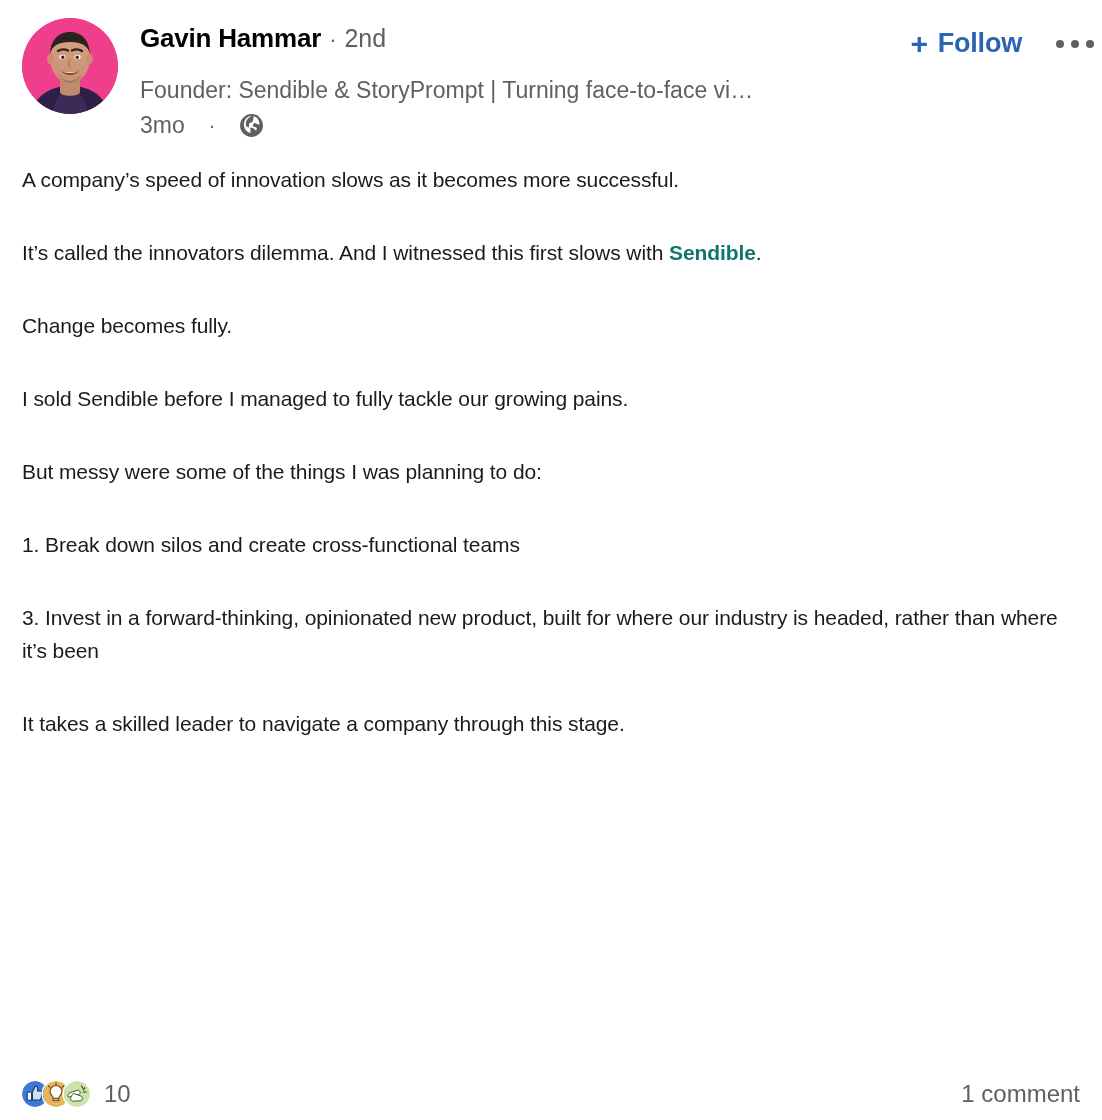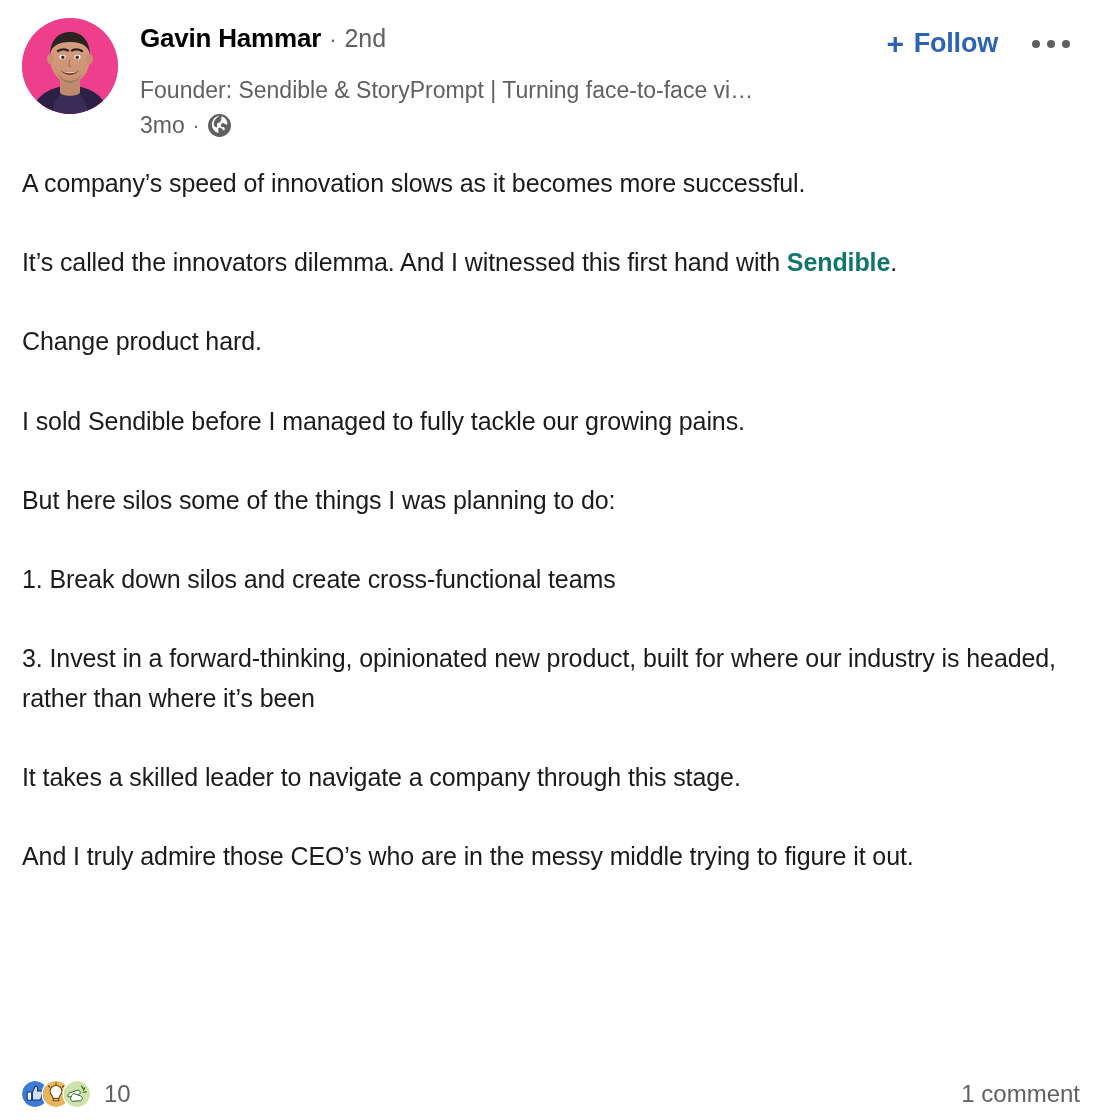--- a/index.html
+++ b/index.html
@@ -20,21 +20,21 @@
     width: 1102px;
     height: 1120px;
     box-sizing: border-box;
     background: #ffffff;
   }
 
   
   .post-header {
     display: flex;
     align-items: flex-start;
-    padding: 18px 24px 0 22px;
+    padding: 18px 0 0 22px;
     box-sizing: border-box;
   }
 
   .avatar {
     width: 96px;
     height: 96px;
     border-radius: 50%;
     flex: 0 0 96px;
     overflow: hidden;
     position: relative;
@@ -81,20 +81,21 @@
     text-overflow: ellipsis;
     max-width: 700px;
     line-height: 1.25;
   }
 
   .meta-line {
     display: flex;
     align-items: center;
     margin-top: 8px;
     line-height: 1.1;
+    gap: 16px;
   }
   .meta-time {
     font-size: 23px;
     color: #5f6061;
   }
   .meta-dot {
     color: #5f6061;
     font-size: 20px;
     margin: 0 8px;
   }
@@ -151,21 +152,21 @@
     background: #5f6061;
   }
 
   
   .post-body {
     padding: 0 22px;
     margin-top: 26px;
   }
   .post-body p {
     margin: 0 0 40px 0;
-    font-size: 25px;
+    font-size: 21px;
     line-height: 1.57;
     color: #1b1b1b;
     letter-spacing: -0.1px;
   }
   .post-body p:last-child { margin-bottom: 0; }
   .post-body a.mention {
     color: #0f766e;
     font-weight: 700;
     text-decoration: none;
   }
@@ -303,29 +304,28 @@
         <i></i>
         <i></i>
         <i></i>
       </button>
     </div>
   </div>
 
   <div class="post-body">
     <p>A company’s speed of innovation slows as it becomes more successful.</p>
 
-    <p><span>It’s called the innovators dilemma. And I witnessed this first hand with </span><a class="mention" href="#">Sendible</a><span>.</span></p>
-
-    <p>Change product hard.</p>
+    <p><span>It’s called the innovators dilemma. And I witnessed this first slows with </span><a class="mention" href="#">Sendible</a><span>.</span></p>
+
+    <p>Change becomes fully.</p>
     <p>I sold Sendible before I managed to fully tackle our growing pains.</p>
-    <p>But here silos some of the things I was planning to do:</p>
+    <p>But messy were some of the things I was planning to do:</p>
     <p>1. Break down silos and create cross-functional teams</p>
     <p>3. Invest in a forward-thinking, opinionated new product, built for where our industry is headed, rather than where it’s been</p>
     <p>It takes a skilled leader to navigate a company through this stage.</p>
-    <p>And I truly admire those CEO’s who are in the messy middle trying to figure it out.</p>
   </div>
 
   <div class="post-footer">
     <button class="reactions">
       <span class="reaction-icons">
         <svg class="r" viewBox="0 0 24 24">
           <circle cx="12" cy="12" r="12" fill="#3c7ad6"></circle>
           <path d="M9.6 10.4 L12 5.4 c.2 -.5 .8 -.8 1.3 -.6 c.8 .3 1.3 1.1 1.2 2 l-.3 2.3 h3.1
                    c.9 0 1.6 .8 1.4 1.7 l-1.1 5.4 c-.2 .8 -.9 1.4 -1.7 1.4 H9.6 Z" fill="#cfe0f5" stroke="#17365d" stroke-width="1" stroke-linejoin="round"></path>
           <rect x="4.8" y="10.2" width="4.1" height="7.6" rx="1" fill="#eaf2fb" stroke="#17365d" stroke-width="1"></rect>

